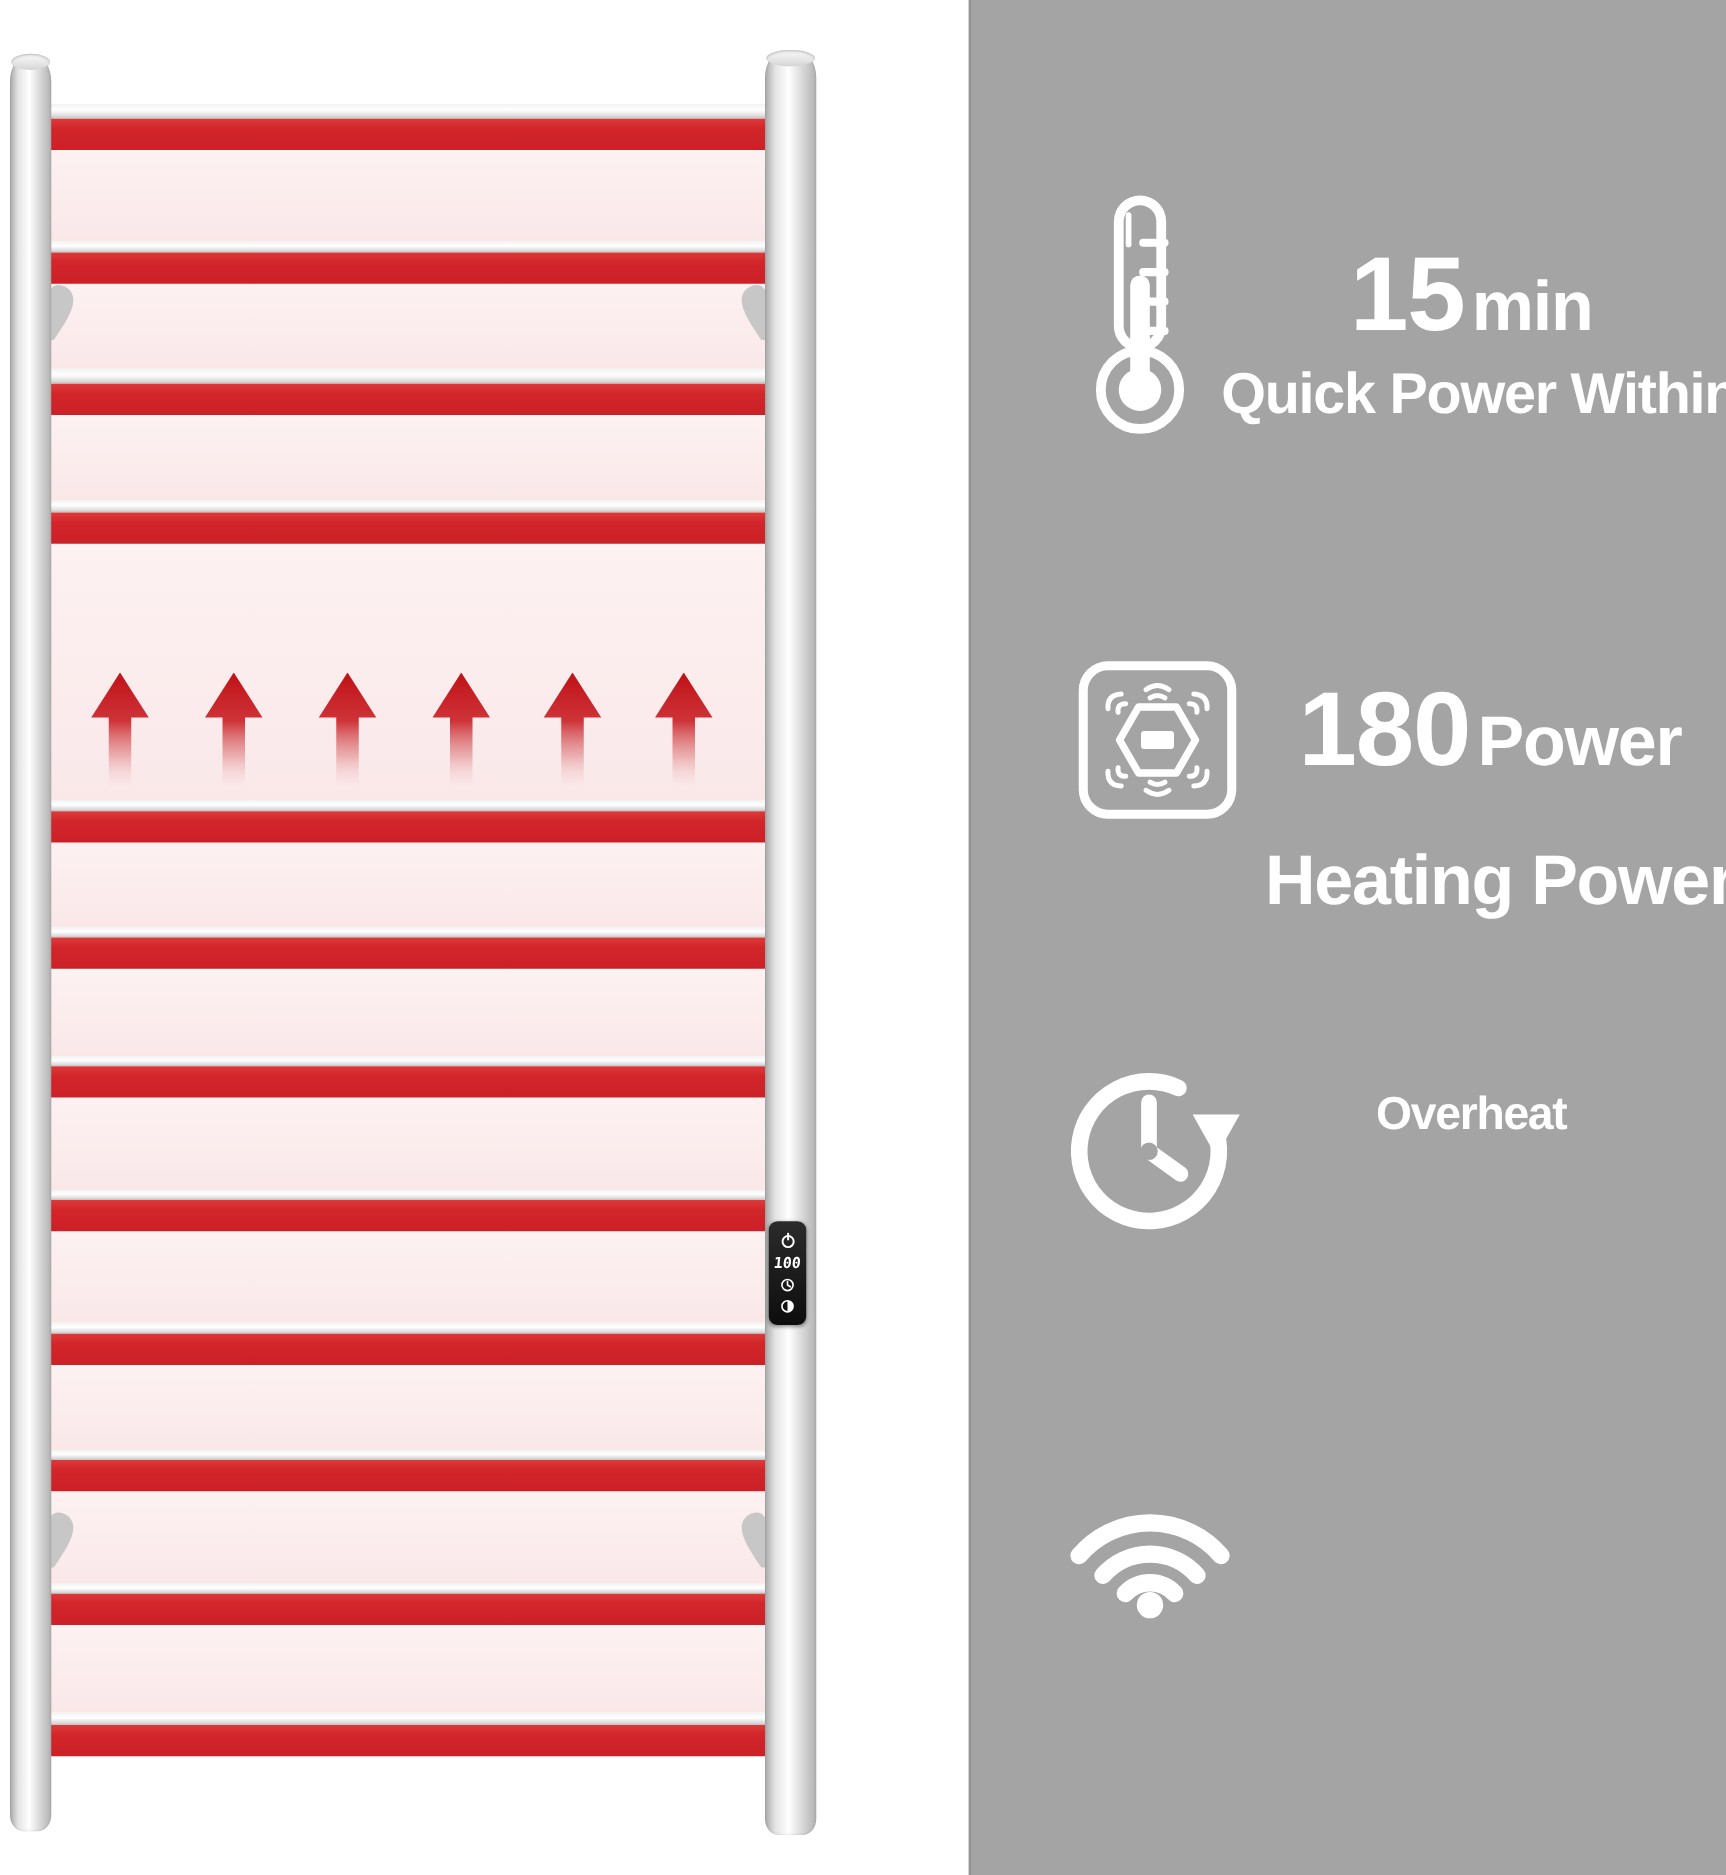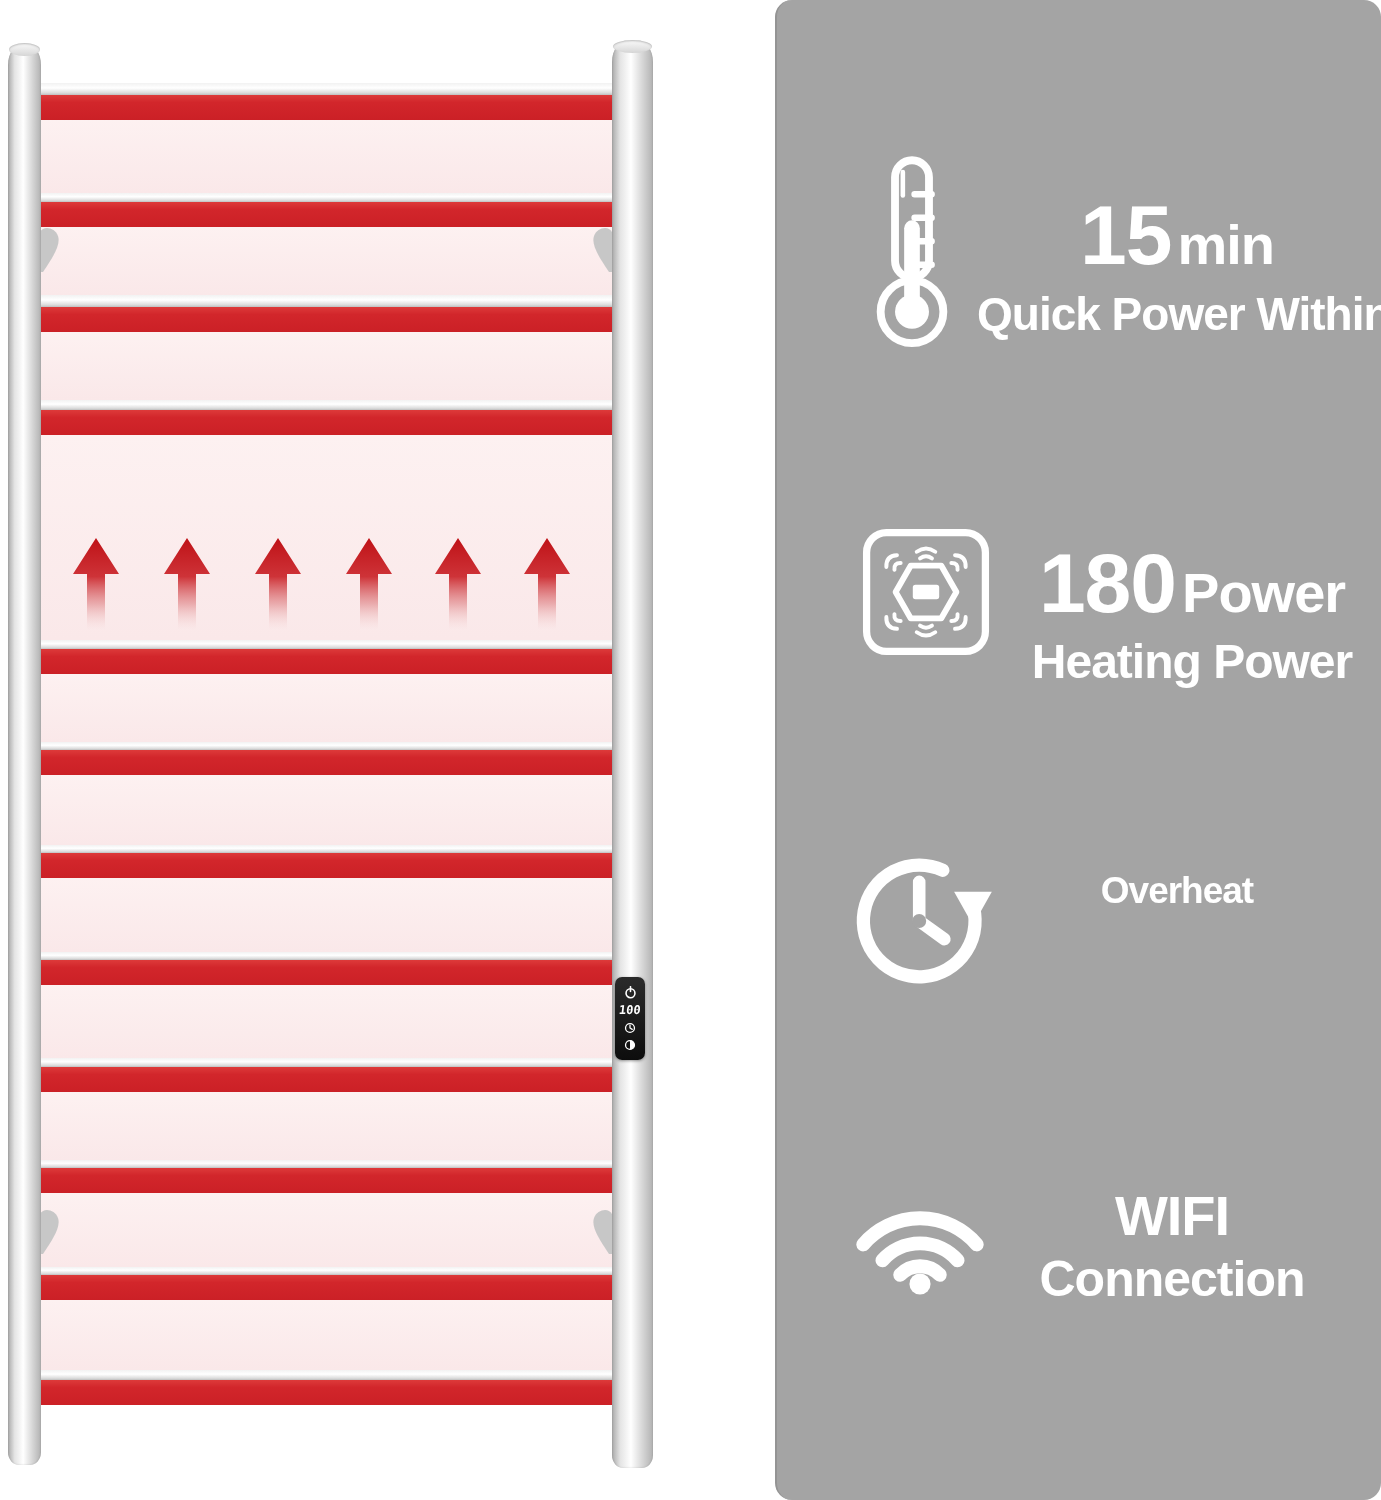--- a/index.html
+++ b/index.html
@@ -26,21 +26,21 @@
 
   
   .ctrl{position:absolute;left:615px;top:977px;width:30px;height:83px;z-index:4;
         background:linear-gradient(180deg,#2b2b2b,#0d0d0d);border-radius:7px;
         display:flex;flex-direction:column;align-items:center;justify-content:space-evenly;padding:3px 0;box-sizing:border-box;
         box-shadow:0 1px 3px rgba(0,0,0,.4);}
   .ctrl svg{display:block;}
   .ctrl .disp{font-family:"DejaVu Sans Mono",monospace;font-weight:bold;font-size:12px;line-height:12px;color:#ffffff;transform:skewX(-6deg);}
 
   
-  #panel{position:absolute;left:775px;top:0;width:606px;height:1500px;background:#a4a4a4;border-left:2px solid #949494;box-sizing:border-box;border-radius:17px;}
+  #panel{position:absolute;left:775px;top:0;width:606px;height:1500px;background:#a4a4a4;border-left:2px solid #949494;box-sizing:border-box;}
   .feature{position:absolute;left:0;width:606px;color:#ffffff;}
   .f-icon{position:absolute;}
   .ic{stroke:#ffffff;fill:none;stroke-linecap:round;stroke-linejoin:round;}
   .fillw{fill:#ffffff;stroke:none;}
   .fillbg{fill:#a4a4a4;stroke:none;}
   .f-text{position:absolute;text-align:center;font-weight:bold;color:#ffffff;}
   .big{font-size:84px;line-height:100px;letter-spacing:-1px;}
   .mid{font-size:56px;letter-spacing:-1px;margin-left:6px;}
   .sub{font-size:46px;line-height:58px;letter-spacing:-1px;white-space:nowrap;}
   .l50{font-size:37px;line-height:62px;letter-spacing:-1px;white-space:nowrap;}
@@ -173,21 +173,21 @@
             <path d="M46.5 21 Q50 17 53.5 21"></path>
             <path d="M44 15 Q50 9 56 15"></path>
           </g>
         <g class="ic" stroke-width="3" transform="rotate(132 50 50)">
             <path d="M46.5 21 Q50 17 53.5 21"></path>
             <path d="M44 15 Q50 9 56 15"></path>
           </g>
       </svg>
       <div class="f-text" style="left:235px;top:15px;width:360px;">
         <div><span class="big">180</span><span class="mid">Power</span></div>
-        <div class="sub" style="font-size:48px;">Heating Power</div>
+        <div class="sub" style="font-size:56px;margin-top:42px;">Heating Power</div>
       </div>
     </div>
 
     <div class="feature" style="top:845px;height:160px;">
       <svg class="f-icon" style="left:71px;top:3px;" width="148" height="146" viewBox="0 0 106 104">
         <path class="ic" d="M88.6 38.3 A40 40 0 1 1 67.9 15.7" stroke-width="9.5"></path>
         <polygon class="fillw" points="76,31 103,31 89.5,55"></polygon>
         <path class="ic" d="M51 52 V24 M51 52 L69 65" stroke-width="9"></path>
         <circle class="fillbg" cx="51" cy="52" r="5"></circle>
       </svg>
@@ -196,20 +196,16 @@
       </div>
     </div>
 
     <div class="feature" style="top:1178px;height:140px;">
       <svg class="f-icon" style="left:77px;top:7px;" width="132" height="111" viewBox="0 0 100 84">
         <path class="ic" d="M7 45 A56.5 56.5 0 0 1 93 45" stroke-width="10.5"></path>
         <path class="ic" d="M21.5 57 A38 38 0 0 1 78.5 57" stroke-width="10.5"></path>
         <path class="ic" d="M35 68 A20.5 20.5 0 0 1 65 68" stroke-width="10.5"></path>
         <circle class="fillw" cx="50" cy="75" r="8"></circle>
       </svg>
-      <div class="f-text" style="left:230px;top:5px;width:330px;">
-        <div class="wifi-l1">WIFI</div>
-        <div class="wifi-l2">Connection</div>
-      </div>
     </div>
 
   </div>
 </div>
 
 </body></html>

